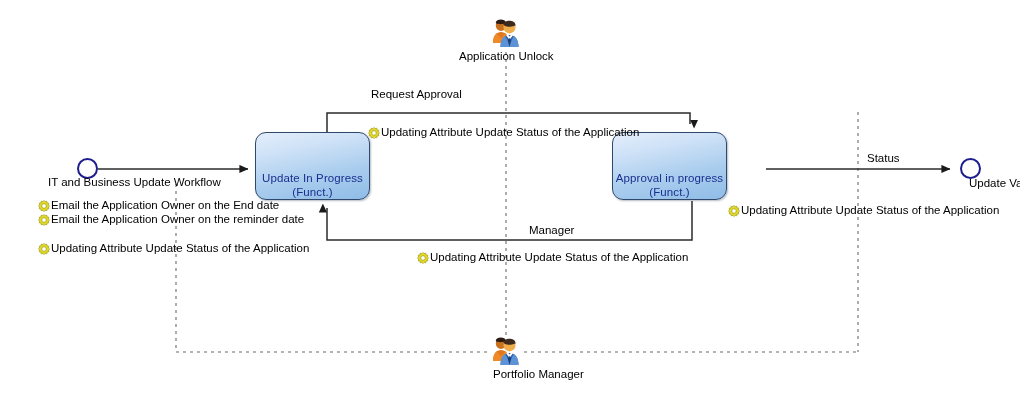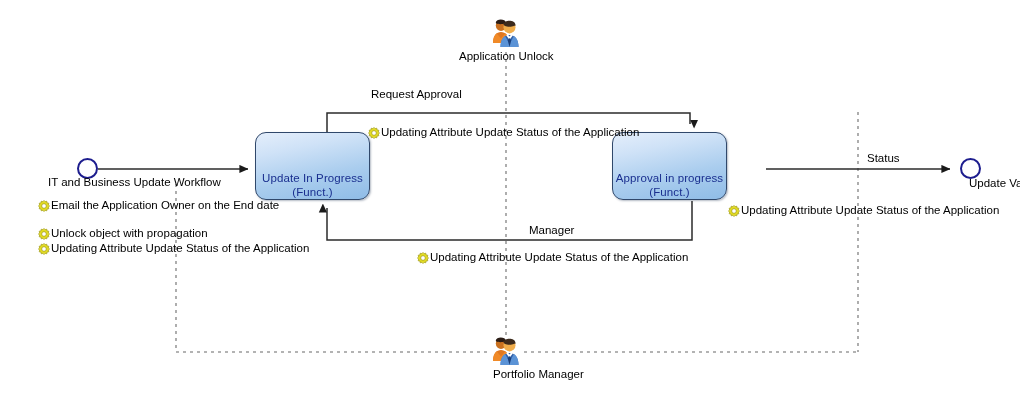--- a/index.html
+++ b/index.html
@@ -169,28 +169,28 @@
   <div class="lbl lbl-edge" style="left:489px; top:224px;">Manager</div>
 
   <div class="gear-row" style="left:38px; top:199px;">
     <svg class="gear-icon" viewBox="0 0 16 16">
       <path d="M8 0.6 L9.5 2.2 L11.7 1.6 L12.1 3.9 L14.4 4.3 L13.8 6.5 L15.4 8 L13.8 9.5 L14.4 11.7 L12.1 12.1 L11.7 14.4 L9.5 13.8 L8 15.4 L6.5 13.8 L4.3 14.4 L3.9 12.1 L1.6 11.7 L2.2 9.5 L0.6 8 L2.2 6.5 L1.6 4.3 L3.9 3.9 L4.3 1.6 L6.5 2.2 Z" fill="#e3dc23" stroke="#9a9410" stroke-width="0.9"></path>
       <circle cx="8" cy="8" r="3.1" fill="#ffffff" stroke="#9a9410" stroke-width="0.9"></circle>
     </svg>
     <span class="gear-text">Email the Application Owner on the End date</span>
   </div>
 
-
-  <div class="gear-row" style="left:38px; top:227px;">
-    <svg class="gear-icon" viewBox="0 0 16 16">
-      <path d="M8 0.6 L9.5 2.2 L11.7 1.6 L12.1 3.9 L14.4 4.3 L13.8 6.5 L15.4 8 L13.8 9.5 L14.4 11.7 L12.1 12.1 L11.7 14.4 L9.5 13.8 L8 15.4 L6.5 13.8 L4.3 14.4 L3.9 12.1 L1.6 11.7 L2.2 9.5 L0.6 8 L2.2 6.5 L1.6 4.3 L3.9 3.9 L4.3 1.6 L6.5 2.2 Z" fill="#e3dc23" stroke="#9a9410" stroke-width="0.9"></path>
-      <circle cx="8" cy="8" r="3.1" fill="#ffffff" stroke="#9a9410" stroke-width="0.9"></circle>
-    </svg>
-    <span class="gear-text">Unlock object with propagation</span>
-  </div>
+  <div class="gear-row" style="left:38px; top:213px;">
+    <svg class="gear-icon" viewBox="0 0 16 16">
+      <path d="M8 0.6 L9.5 2.2 L11.7 1.6 L12.1 3.9 L14.4 4.3 L13.8 6.5 L15.4 8 L13.8 9.5 L14.4 11.7 L12.1 12.1 L11.7 14.4 L9.5 13.8 L8 15.4 L6.5 13.8 L4.3 14.4 L3.9 12.1 L1.6 11.7 L2.2 9.5 L0.6 8 L2.2 6.5 L1.6 4.3 L3.9 3.9 L4.3 1.6 L6.5 2.2 Z" fill="#e3dc23" stroke="#9a9410" stroke-width="0.9"></path>
+      <circle cx="8" cy="8" r="3.1" fill="#ffffff" stroke="#9a9410" stroke-width="0.9"></circle>
+    </svg>
+    <span class="gear-text">Email the Application Owner on the reminder date</span>
+  </div>
+
 
   <div class="gear-row" style="left:38px; top:242px;">
     <svg class="gear-icon" viewBox="0 0 16 16">
       <path d="M8 0.6 L9.5 2.2 L11.7 1.6 L12.1 3.9 L14.4 4.3 L13.8 6.5 L15.4 8 L13.8 9.5 L14.4 11.7 L12.1 12.1 L11.7 14.4 L9.5 13.8 L8 15.4 L6.5 13.8 L4.3 14.4 L3.9 12.1 L1.6 11.7 L2.2 9.5 L0.6 8 L2.2 6.5 L1.6 4.3 L3.9 3.9 L4.3 1.6 L6.5 2.2 Z" fill="#e3dc23" stroke="#9a9410" stroke-width="0.9"></path>
       <circle cx="8" cy="8" r="3.1" fill="#ffffff" stroke="#9a9410" stroke-width="0.9"></circle>
     </svg>
     <span class="gear-text">Updating Attribute Update Status of the Application</span>
   </div>
 
   <div class="gear-row" style="left:368px; top:126px;">

